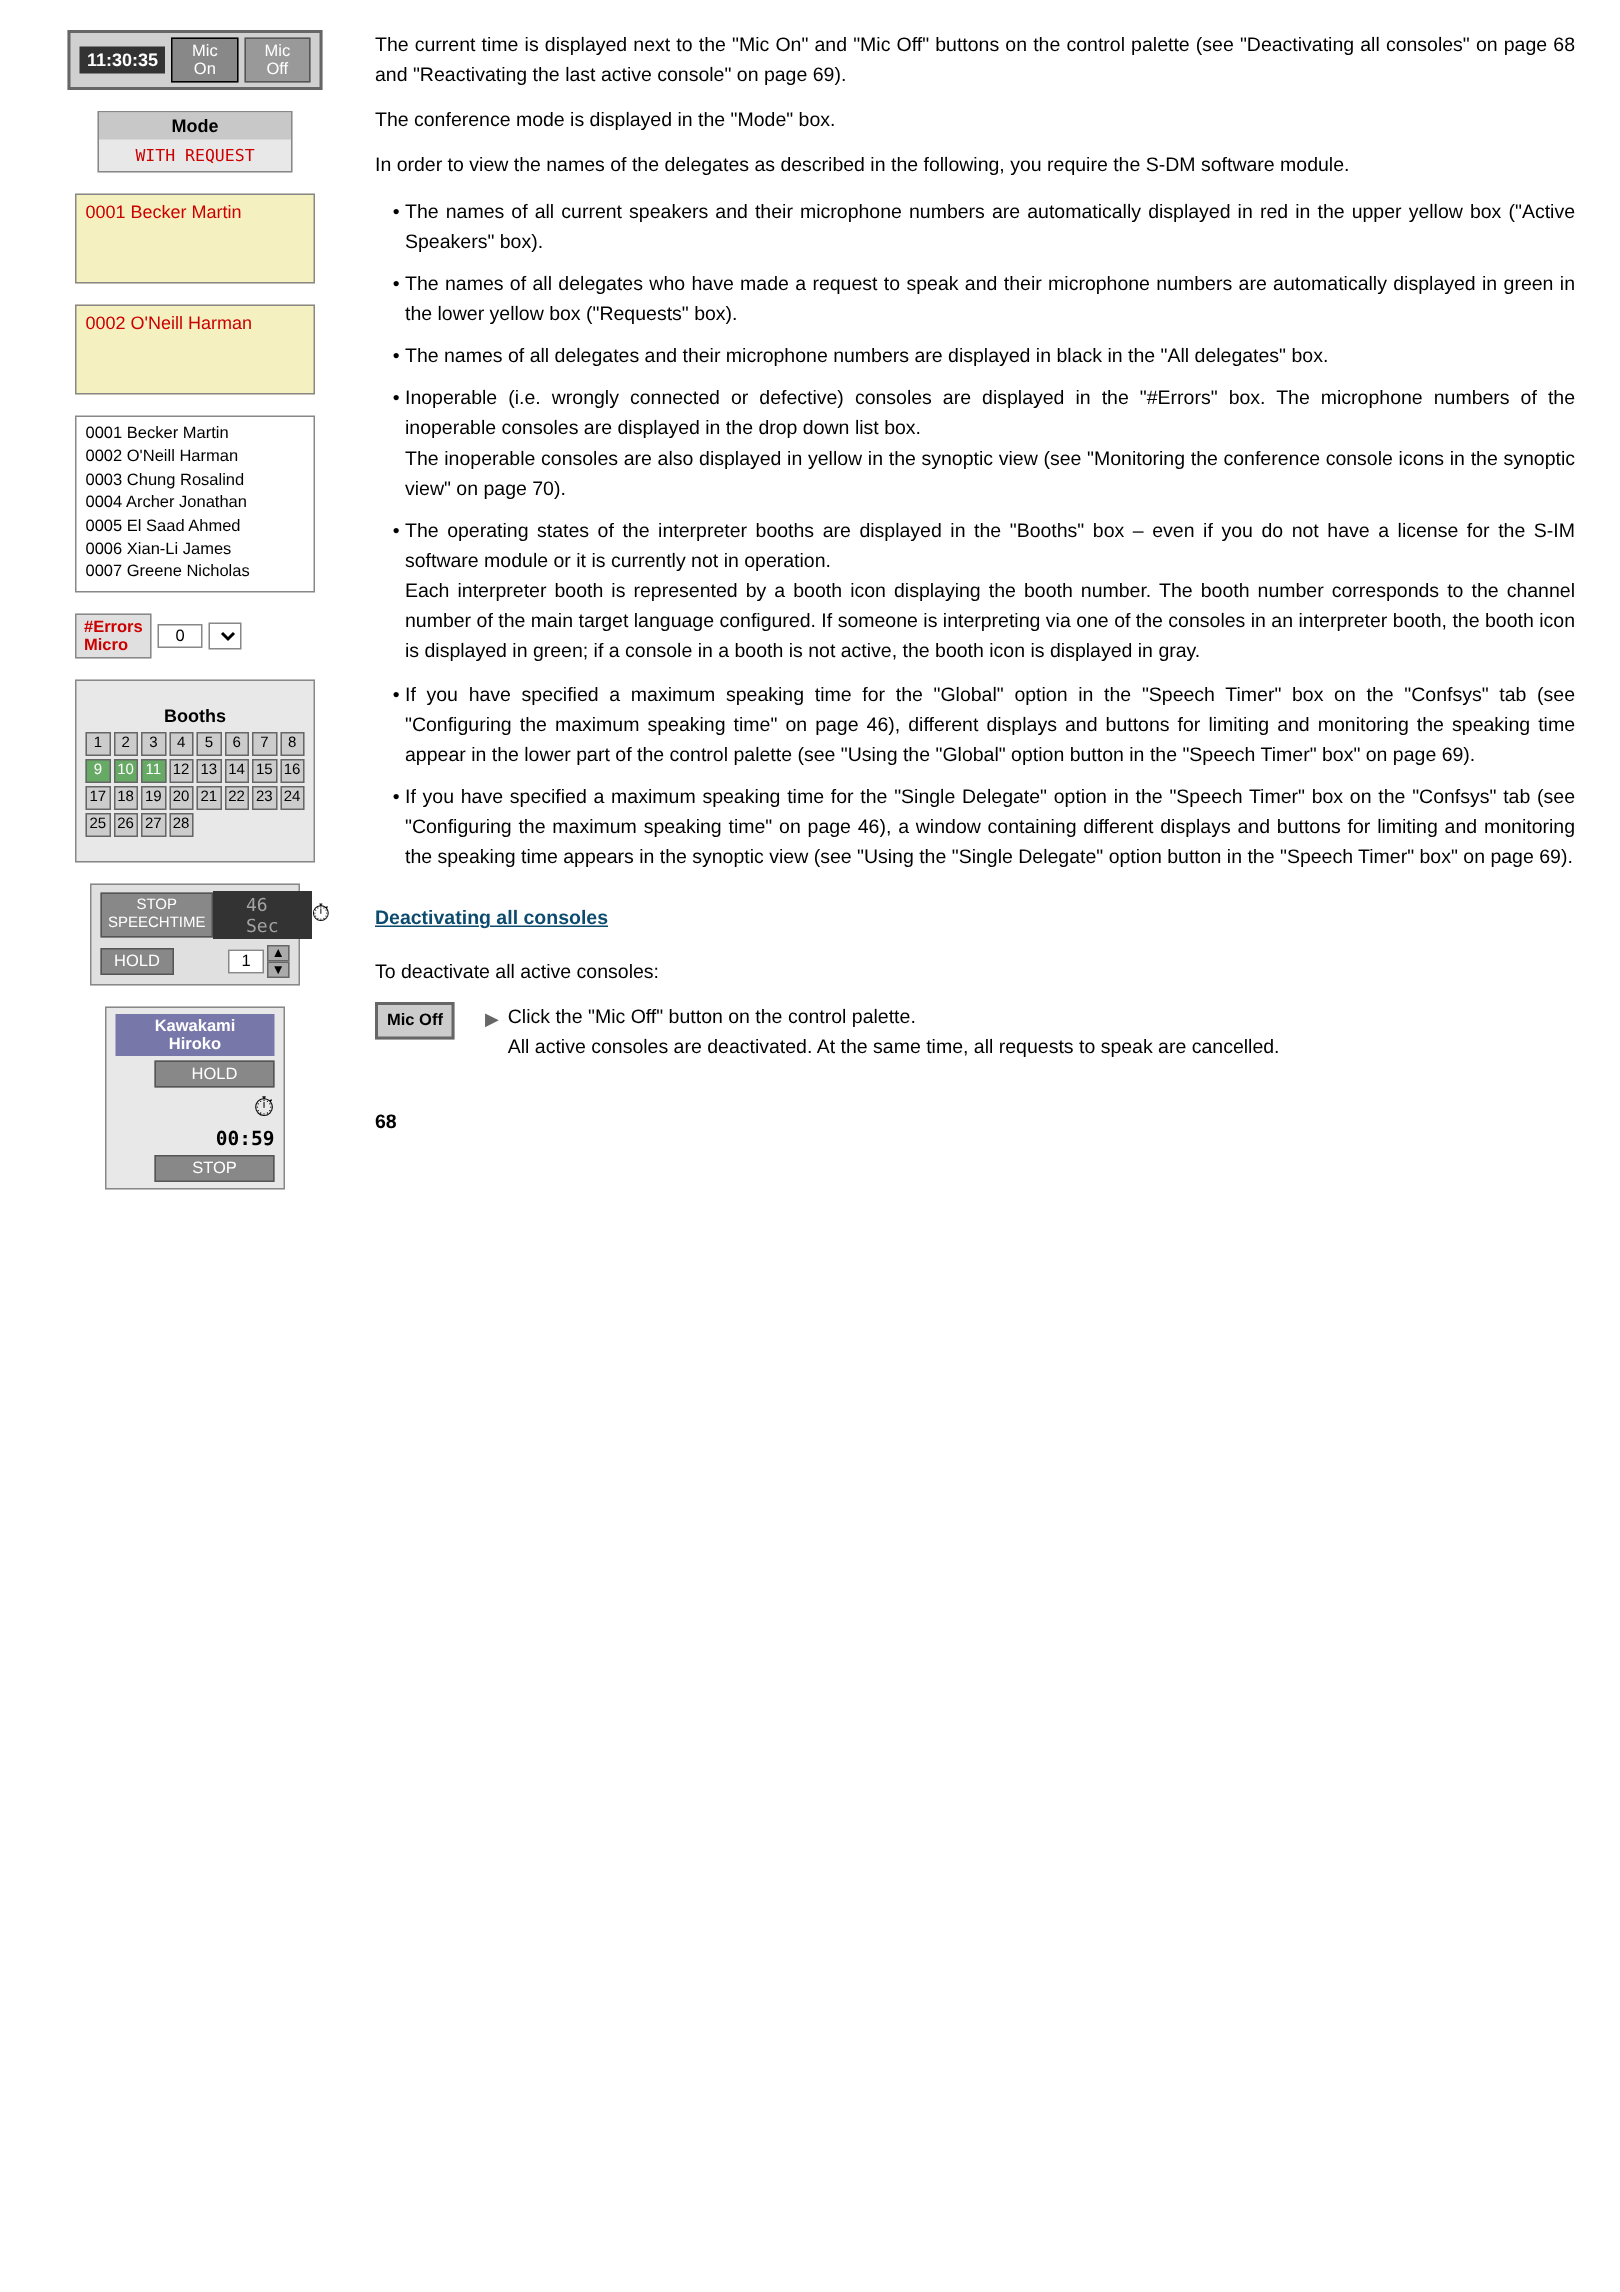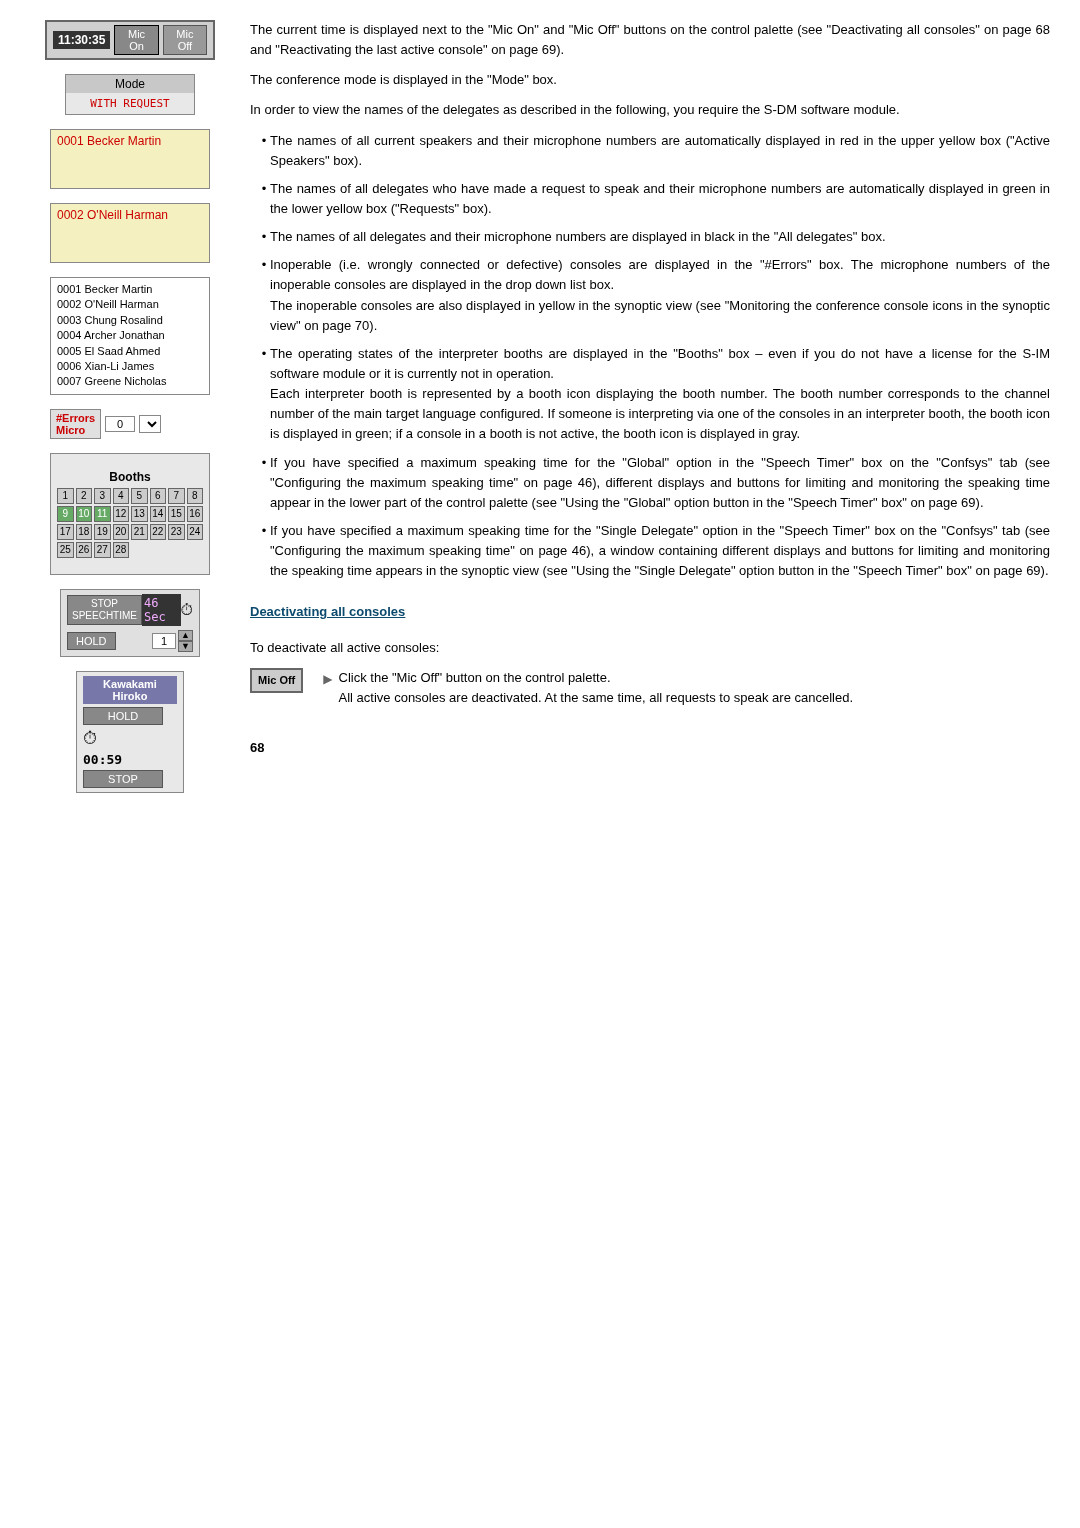--- a/index.html
+++ b/index.html
@@ -81,21 +81,21 @@
     
     .mode-box {
       border: 1px solid #888;
       background: #e8e8e8;
       width: 130px;
       text-align: center;
       padding: 4px 8px;
     }
     .mode-box .mode-label {
       font-size: 12px;
-      font-weight: normal;
+      font-weight: bold;
       background: #c8c8c8;
       margin: -4px -8px 4px -8px;
       padding: 2px;
     }
     .mode-box .mode-value {
       font-size: 11px;
       color: #c00;
       font-family: monospace;
     }
 
@@ -204,24 +204,24 @@
       color: #fff;
       font-size: 10px;
       padding: 2px 4px;
       border: 1px solid #555;
       line-height: 1.2;
       text-align: center;
       cursor: pointer;
     }
     .st-timer-display {
       background: #333;
-      color: #f0abfc;
+      color: #a3a3a3;
       font-size: 12px;
       font-family: monospace;
-      padding: 2px 2px;
+      padding: 2px 22px;
     }
     .st-clock-icon {
       font-size: 16px;
     }
     .st-hold-row {
       display: flex;
       justify-content: space-between;
       align-items: center;
     }
     .st-hold-btn {
@@ -250,25 +250,25 @@
       border: 1px solid #666;
       cursor: pointer;
       line-height: 1;
       padding: 0 2px;
     }
 
     
     .delegate-timer-box {
       border: 1px solid #888;
       background: #e8e8e8;
-      width: 108px;
+      width: 120px;
       padding: 4px 6px;
       display: flex;
       flex-direction: column;
-      align-items: flex-start;
+      align-items: flex-end;
       gap: 3px;
     }
     .dt-name {
       background: #77a;
       color: #fff;
       font-size: 11px;
       font-weight: bold;
       width: 100%;
       text-align: center;
       padding: 2px;

